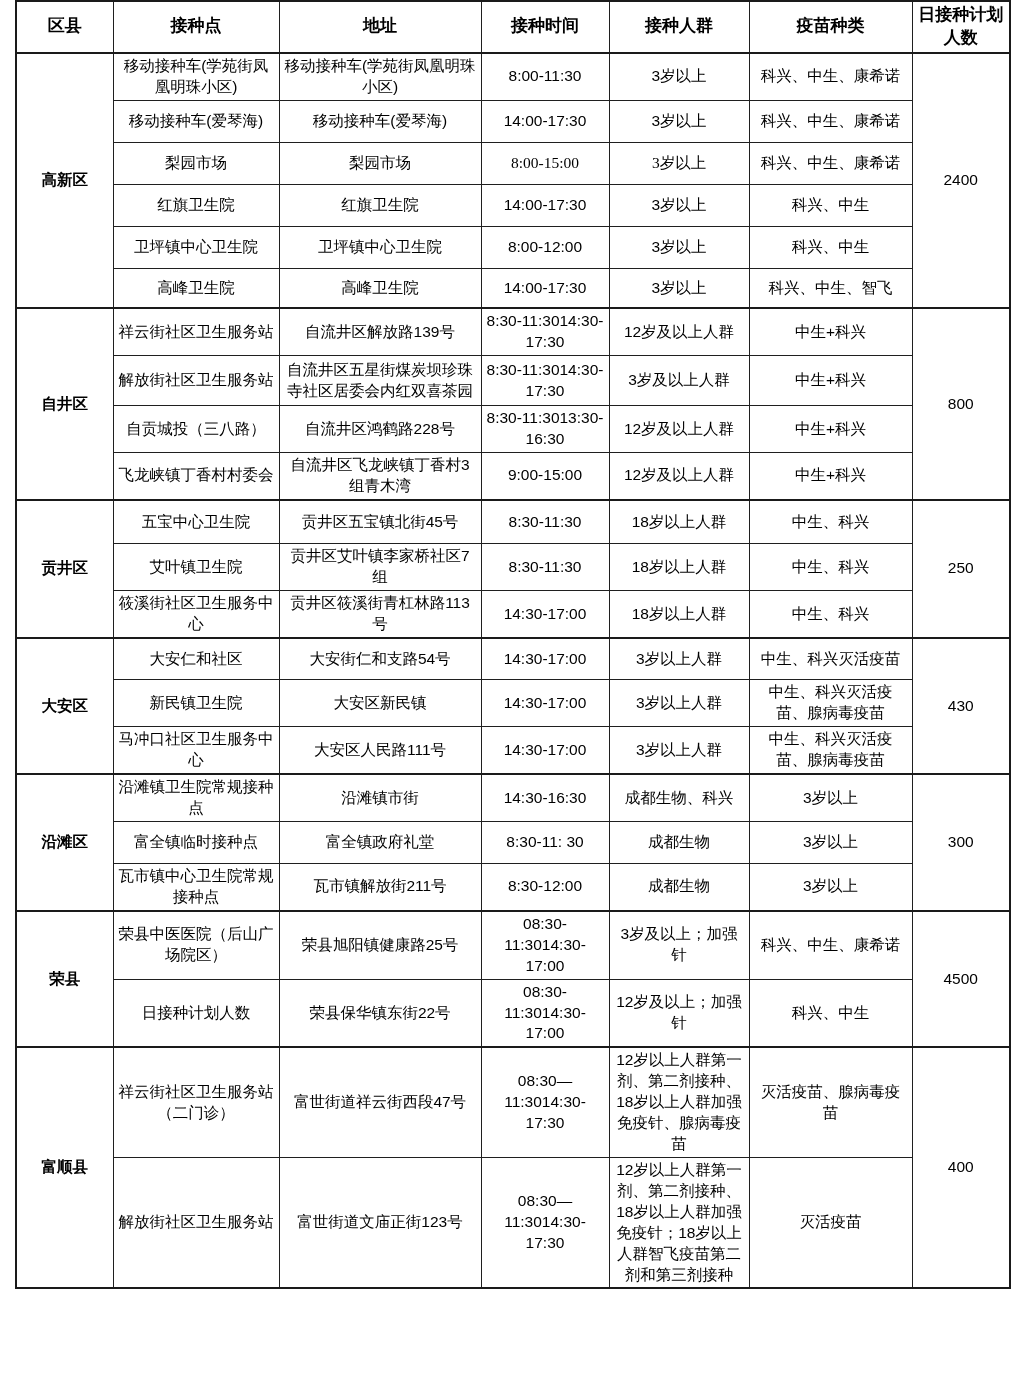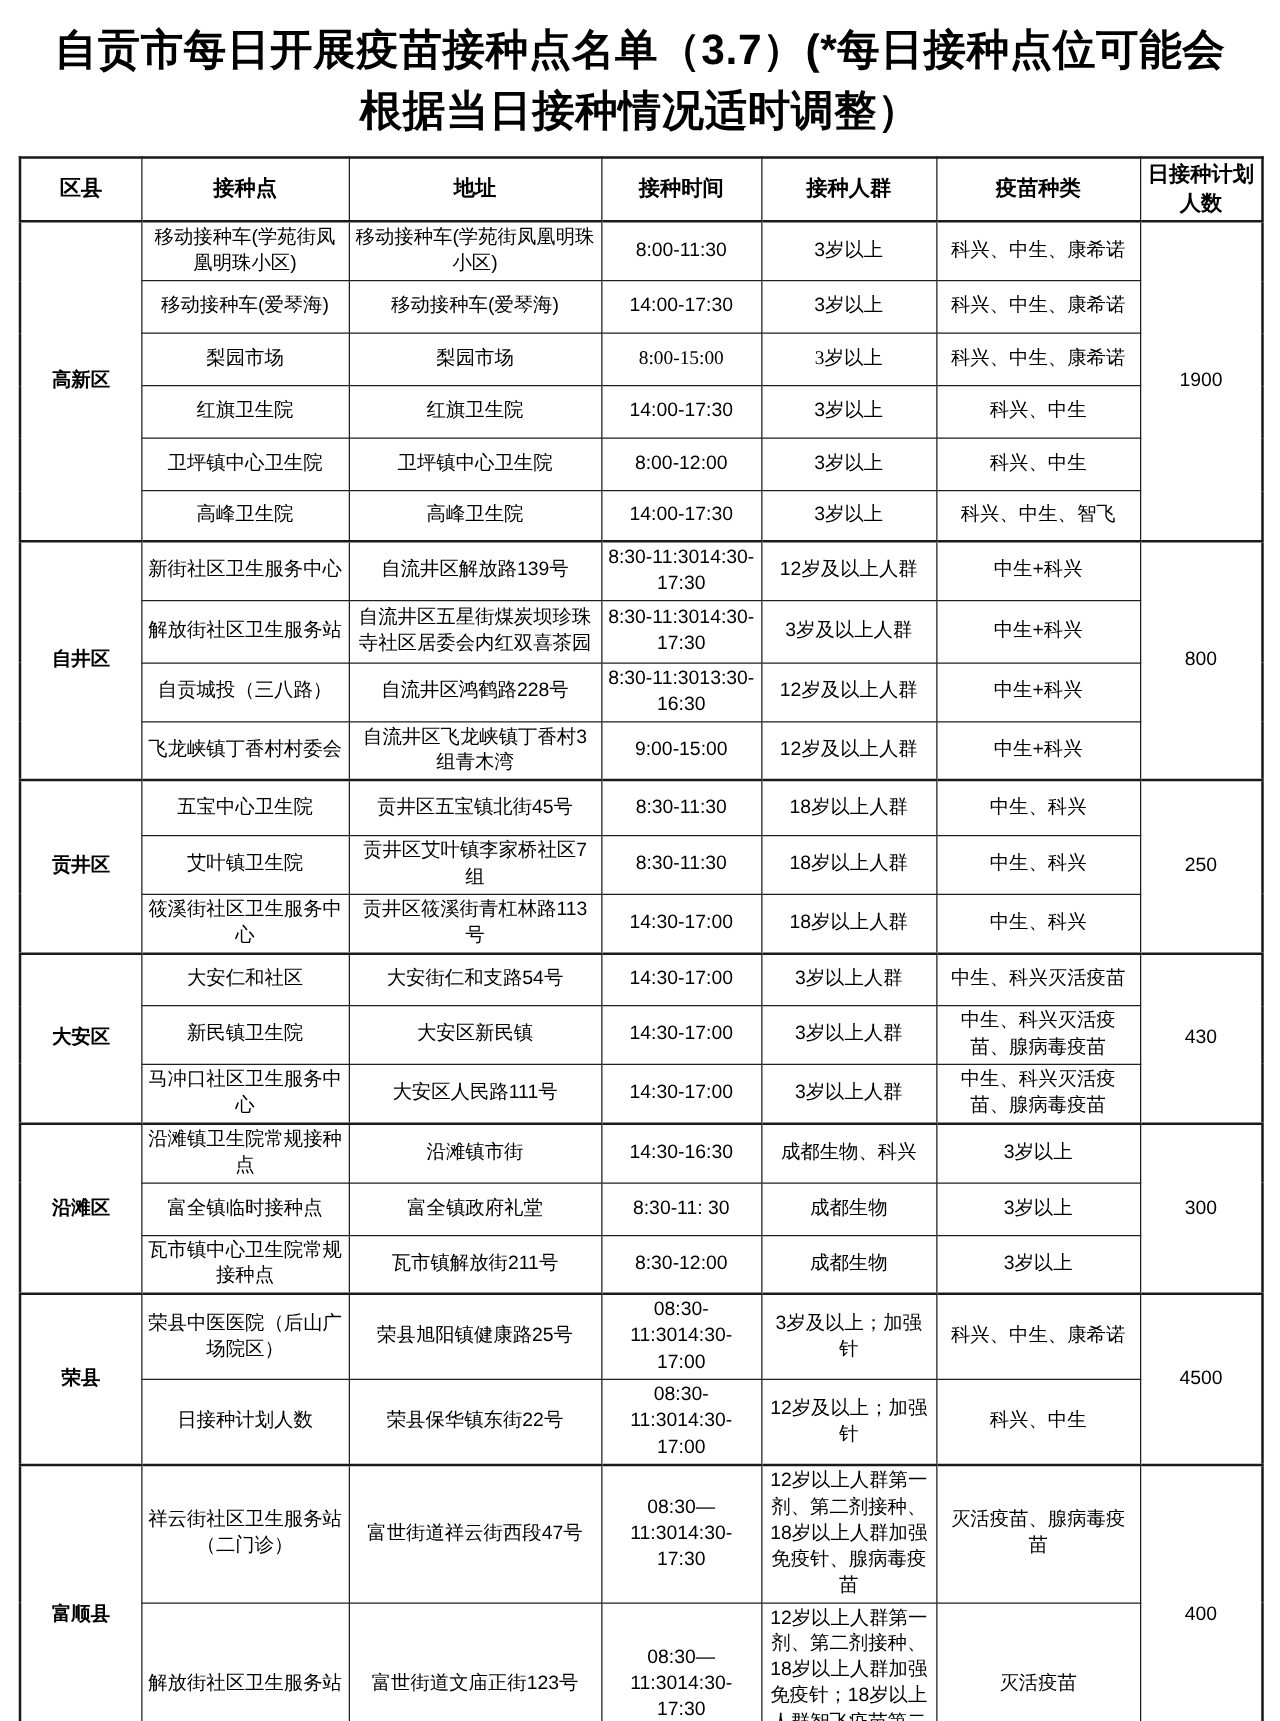--- a/index.html
+++ b/index.html
@@ -55,21 +55,20 @@
     font-size:15.5px;
   }
   tr.group-start td{
     border-top:2px solid #1a1a1a;
   }
 </style>
 </head>
 <body>
 
 <div class="page">
-  <h1 class="title">自贡市每日开展疫苗接种点名单（3.7）(*每日接种点位可能会根据当日接种情况适时调整）</h1>
 
   <table class="grid">
     <colgroup>
       <col style="width:97px">
       <col style="width:166px">
       <col style="width:202px">
       <col style="width:128px">
       <col style="width:140px">
       <col style="width:163px">
       <col style="width:98px">
@@ -86,21 +85,21 @@
         </tr>
     </thead>
     <tbody id="table-body">
         <tr class="group-start" style="height: 47px;">
           <td rowspan="6" class="district">高新区</td>
           <td class="col-site">移动接种车(学苑街凤凰明珠小区)</td>
           <td class="col-address">移动接种车(学苑街凤凰明珠小区)</td>
           <td class="col-time">8:00-11:30</td>
           <td class="col-group">3岁以上</td>
           <td class="col-vaccine">科兴、中生、康希诺</td>
-          <td rowspan="6" class="plan">1900</td>
+          <td rowspan="6" class="plan">2400</td>
         </tr>
         <tr style="height: 42px;">
           <td class="col-site">移动接种车(爱琴海)</td>
           <td class="col-address">移动接种车(爱琴海)</td>
           <td class="col-time">14:00-17:30</td>
           <td class="col-group">3岁以上</td>
           <td class="col-vaccine">科兴、中生、康希诺</td>
         </tr>
         <tr style="height: 42px; font-family: Liberation Serif, serif;">
           <td class="col-site">梨园市场</td>
@@ -125,21 +124,21 @@
         </tr>
         <tr style="height: 40px;">
           <td class="col-site">高峰卫生院</td>
           <td class="col-address">高峰卫生院</td>
           <td class="col-time">14:00-17:30</td>
           <td class="col-group">3岁以上</td>
           <td class="col-vaccine">科兴、中生、智飞</td>
         </tr>
         <tr class="group-start" style="height: 47px;">
           <td rowspan="4" class="district">自井区</td>
-          <td class="col-site">新街社区卫生服务中心</td>
+          <td class="col-site">祥云街社区卫生服务站</td>
           <td class="col-address">自流井区解放路139号</td>
           <td class="col-time">8:30-11:3014:30-17:30</td>
           <td class="col-group">12岁及以上人群</td>
           <td class="col-vaccine">中生+科兴</td>
           <td rowspan="4" class="plan">800</td>
         </tr>
         <tr style="height: 50px;">
           <td class="col-site">解放街社区卫生服务站</td>
           <td class="col-address">自流井区五星街煤炭坝珍珠寺社区居委会内红双喜茶园</td>
           <td class="col-time">8:30-11:3014:30-17:30</td>

